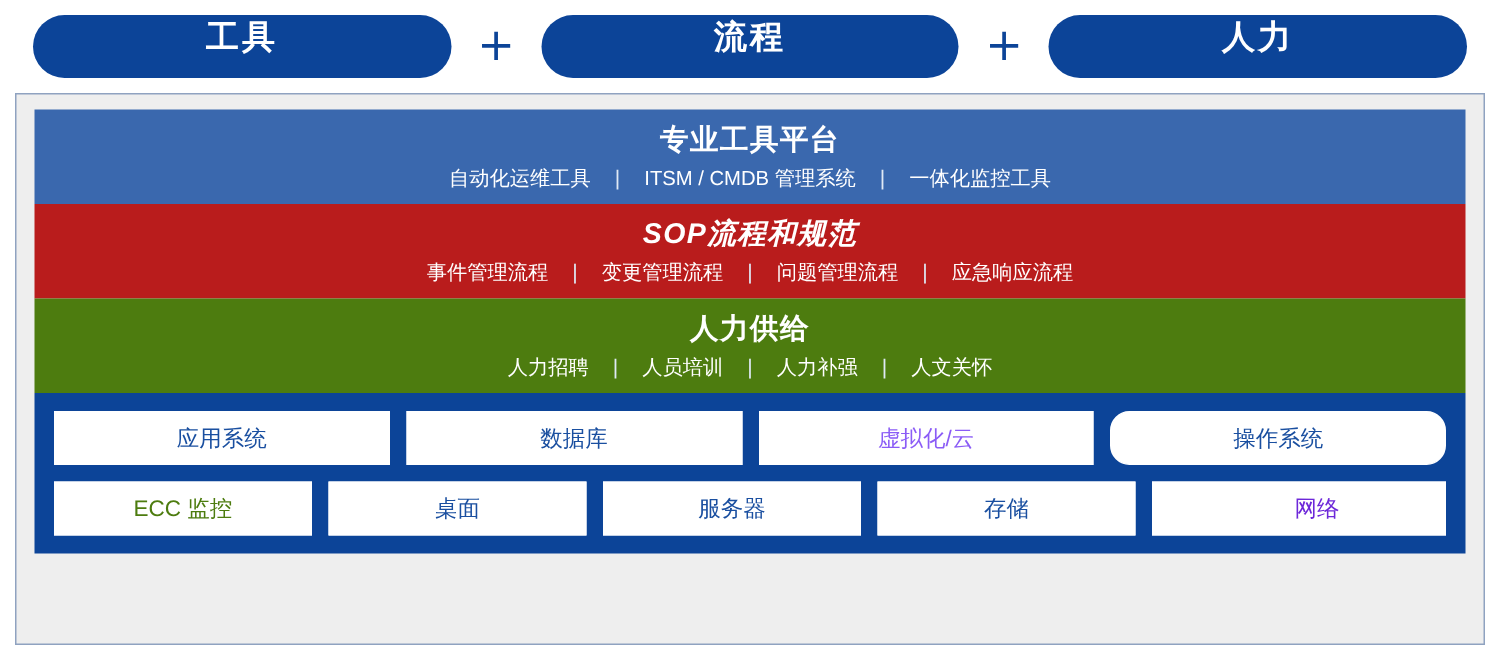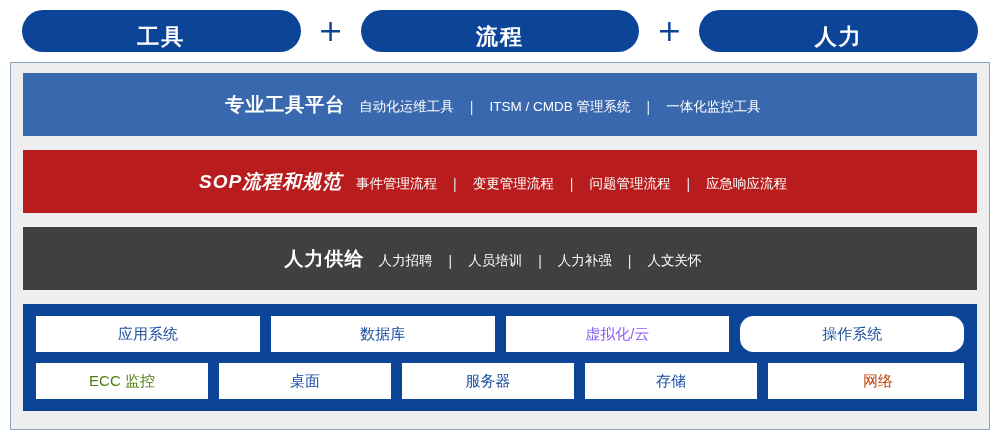--- a/index.html
+++ b/index.html
@@ -24,21 +24,21 @@
     padding: 0 22px;
     box-sizing: border-box;
   }
   .pill {
     flex: 1 1 0;
     height: 42px;
     border-radius: 21px;
     background: #0c4498;
     color: #ffffff;
     display: flex;
-    align-items: flex-end;
+    align-items: flex-start;
     justify-content: center;
     font-size: 22px;
     font-weight: bold;
     letter-spacing: 2px;
   }
   .plus {
     width: 60px;
     flex: 0 0 60px;
     text-align: center;
     color: #0c4498;
@@ -54,24 +54,24 @@
     height: 368px;
     box-sizing: border-box;
     background: #eeeeee;
     border: 1px solid #8fa2c0;
     padding: 10px 12px;
   }
 
   
   .band {
     height: 63px;
-    margin-bottom: 14px;
+    margin-bottom: 0;
     color: #ffffff;
     display: flex;
-    flex-direction: row;
+    flex-direction: column;
     align-items: center;
     justify-content: center;
     box-sizing: border-box;
   }
   .band-title {
     font-size: 19px;
     font-weight: bold;
     letter-spacing: 1px;
     line-height: 1.25;
   }
@@ -153,21 +153,21 @@
         <span class="sub-item">事件管理流程</span>
         <span class="sep">|</span>
         <span class="sub-item">变更管理流程</span>
         <span class="sep">|</span>
         <span class="sub-item">问题管理流程</span>
         <span class="sep">|</span>
         <span class="sub-item">应急响应流程</span>
       </div>
   </div>
 
-  <div class="band" id="band-2" style="background: #404040; text-align: right;">
+  <div class="band" id="band-2" style="background: #4d7c0f; text-align: right;">
     <div class="band-title">人力供给</div>
     <div class="band-sub" id="band-2-sub">
         <span class="sub-item">人力招聘</span>
         <span class="sep">|</span>
         <span class="sub-item">人员培训</span>
         <span class="sep">|</span>
         <span class="sub-item">人力补强</span>
         <span class="sep">|</span>
         <span class="sub-item">人文关怀</span>
       </div>
@@ -178,17 +178,17 @@
         <div class="chip" style="color: rgb(26, 79, 160);">应用系统</div>
         <div class="chip" style="color: rgb(26, 79, 160);">数据库</div>
         <div class="chip" style="color: #8b5cf6;">虚拟化/云</div>
         <div class="chip" style="color: rgb(26, 79, 160); border-radius: 13px;">操作系统</div>
       </div>
     <div class="chip-row row2" id="chip-row-2">
         <div class="chip" style="color: #4d7c0f;">ECC 监控</div>
         <div class="chip" style="color: rgb(26, 79, 160);">桌面</div>
         <div class="chip" style="color: rgb(26, 79, 160);">服务器</div>
         <div class="chip" style="color: rgb(26, 79, 160);">存储</div>
-        <div class="chip" style="color: #c2410c; padding-left: 24px;">网络</div>
+        <div class="chip" style="color: #6d28d9; padding-left: 24px;">网络</div>
       </div>
   </div>
 
 </div>
 
 </body></html>

